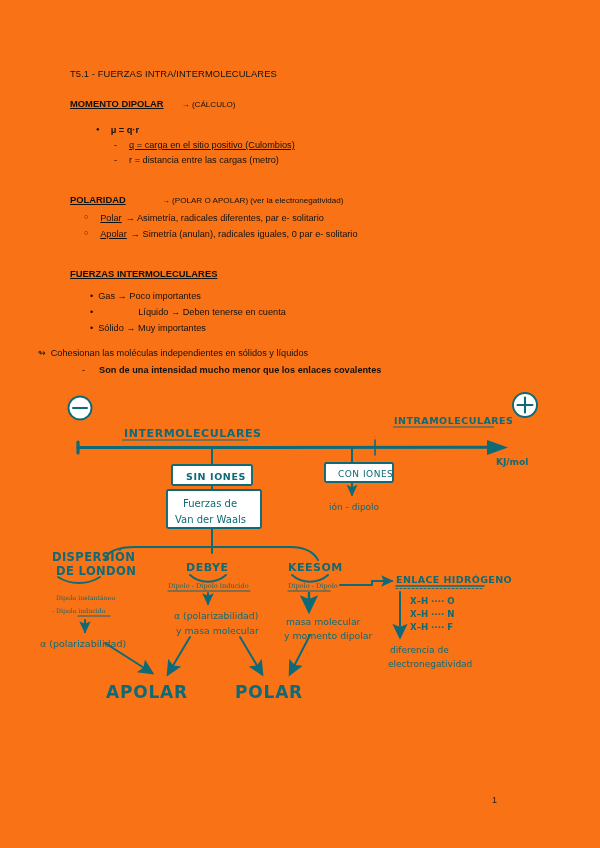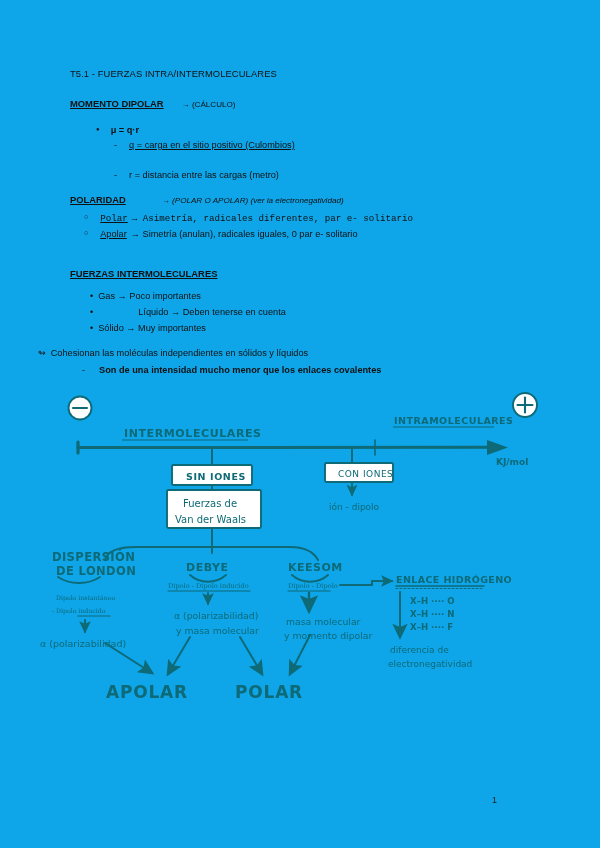--- a/index.html
+++ b/index.html
@@ -1,21 +1,21 @@
 <!DOCTYPE html>
 <html><head>
 <meta charset="utf-8">
 <style>
   html,body{margin:0;padding:0;background:#ffffff;}
   body{
     width:600px;height:848px;position:relative;overflow:hidden;
     font-family:"Liberation Sans", sans-serif;
     color:#000000;
   }
-  .page{position:absolute;inset:0;background:#0ea5e9;}
+  .page{position:absolute;inset:0;background:#f97316;}
 
   
   .notes{position:absolute;left:0;top:0;width:600px;}
   .ln{position:absolute;white-space:pre;font-size:9.2px;line-height:12px;color:#111;}
   .ttl{font-size:9.4px;letter-spacing:.1px;}
   .hd{font-weight:bold;text-decoration:underline;font-size:9.4px;}
   .sc{font-size:8.1px;margin-left:12px;}
   .bld{font-weight:bold;}
   .und{text-decoration:underline;}
   .dot::before{content:"\25CF";font-size:6px;vertical-align:2px;}
@@ -36,25 +36,25 @@
 <div class="page">
 
   <div class="notes">
 
     <div class="ln ttl" style="left:70px;top:68px;">T5.1 - FUERZAS INTRA/INTERMOLECULARES</div>
 
     <div class="ln" style="left:70px;top:98px;"><span class="hd">MOMENTO DIPOLAR</span><span class="sc" style="padding-left:6px;">→ (CÁLCULO)</span></div>
 
     <div class="ln" style="left:96px;top:123px;"><span class="dot"></span><span class="bld" style="padding-left:11px;">μ = q·r</span></div>
     <div class="ln" style="left:114px;top:139px;"><span>-</span><span style="padding-left:12px;text-decoration:underline;">q = carga en el sitio positivo (Culombios)</span></div>
-    <div class="ln" style="left:114px;top:169px;text-align:right;"><span>-</span><span style="padding-left:12px;">r = distancia entre las cargas (metro)</span></div>
+    <div class="ln" style="left:114px;top:154px;text-align:right;"><span>-</span><span style="padding-left:12px;">r = distancia entre las cargas (metro)</span></div>
 
-    <div class="ln" style="left:70px;top:194px;"><span class="hd">POLARIDAD</span><span class="sc" style="padding-left:24px;font-style:italic;">→ (POLAR O APOLAR) (ver la electronegatividad)</span></div>
+    <div class="ln" style="left:70px;top:194px;"><span class="hd">POLARIDAD</span><span class="sc" style="padding-left:24px;">→ (POLAR O APOLAR) (ver la electronegatividad)</span></div>
 
-    <div class="ln" style="left:84px;top:211px;font-family:Liberation Mono, monospace;"><span class="circ"></span><span class="und" style="padding-left:12px;">Polar</span><span style="padding-left:4px;">→ Asimetría, radicales diferentes, par e- solitario</span></div>
+    <div class="ln" style="left:84px;top:211px;"><span class="circ"></span><span class="und" style="padding-left:12px;">Polar</span><span style="padding-left:4px;">→ Asimetría, radicales diferentes, par e- solitario</span></div>
     <div class="ln" style="left:84px;top:227px;"><span class="circ"></span><span class="und" style="padding-left:12px;">Apolar</span><span style="padding-left:4px;">→ Simetría (anulan), radicales iguales, 0 par e- solitario</span></div>
 
     <div class="ln" style="left:70px;top:268px;"><span class="hd">FUERZAS INTERMOLECULARES</span></div>
 
     <div class="ln" style="left:90px;top:290px;"><span>•</span><span style="padding-left:5px;">Gas → Poco importantes</span></div>
     <div class="ln" style="left:90px;top:306px;"><span>•</span><span style="padding-left:5px;margin-left:40px;">Líquido → Deben tenerse en cuenta</span></div>
     <div class="ln" style="left:90px;top:322px;"><span>•</span><span style="padding-left:5px;">Sólido → Muy importantes</span></div>
 
     <div class="ln" style="left:38px;top:347px;"><span>↬</span><span style="padding-left:5px;">Cohesionan las moléculas independientes en sólidos y líquidos</span></div>
     <div class="ln" style="left:82px;top:364px;"><span>-</span><span style="padding-left:14px;font-weight:bold;">Son de una intensidad mucho menor que los enlaces covalentes</span></div>

